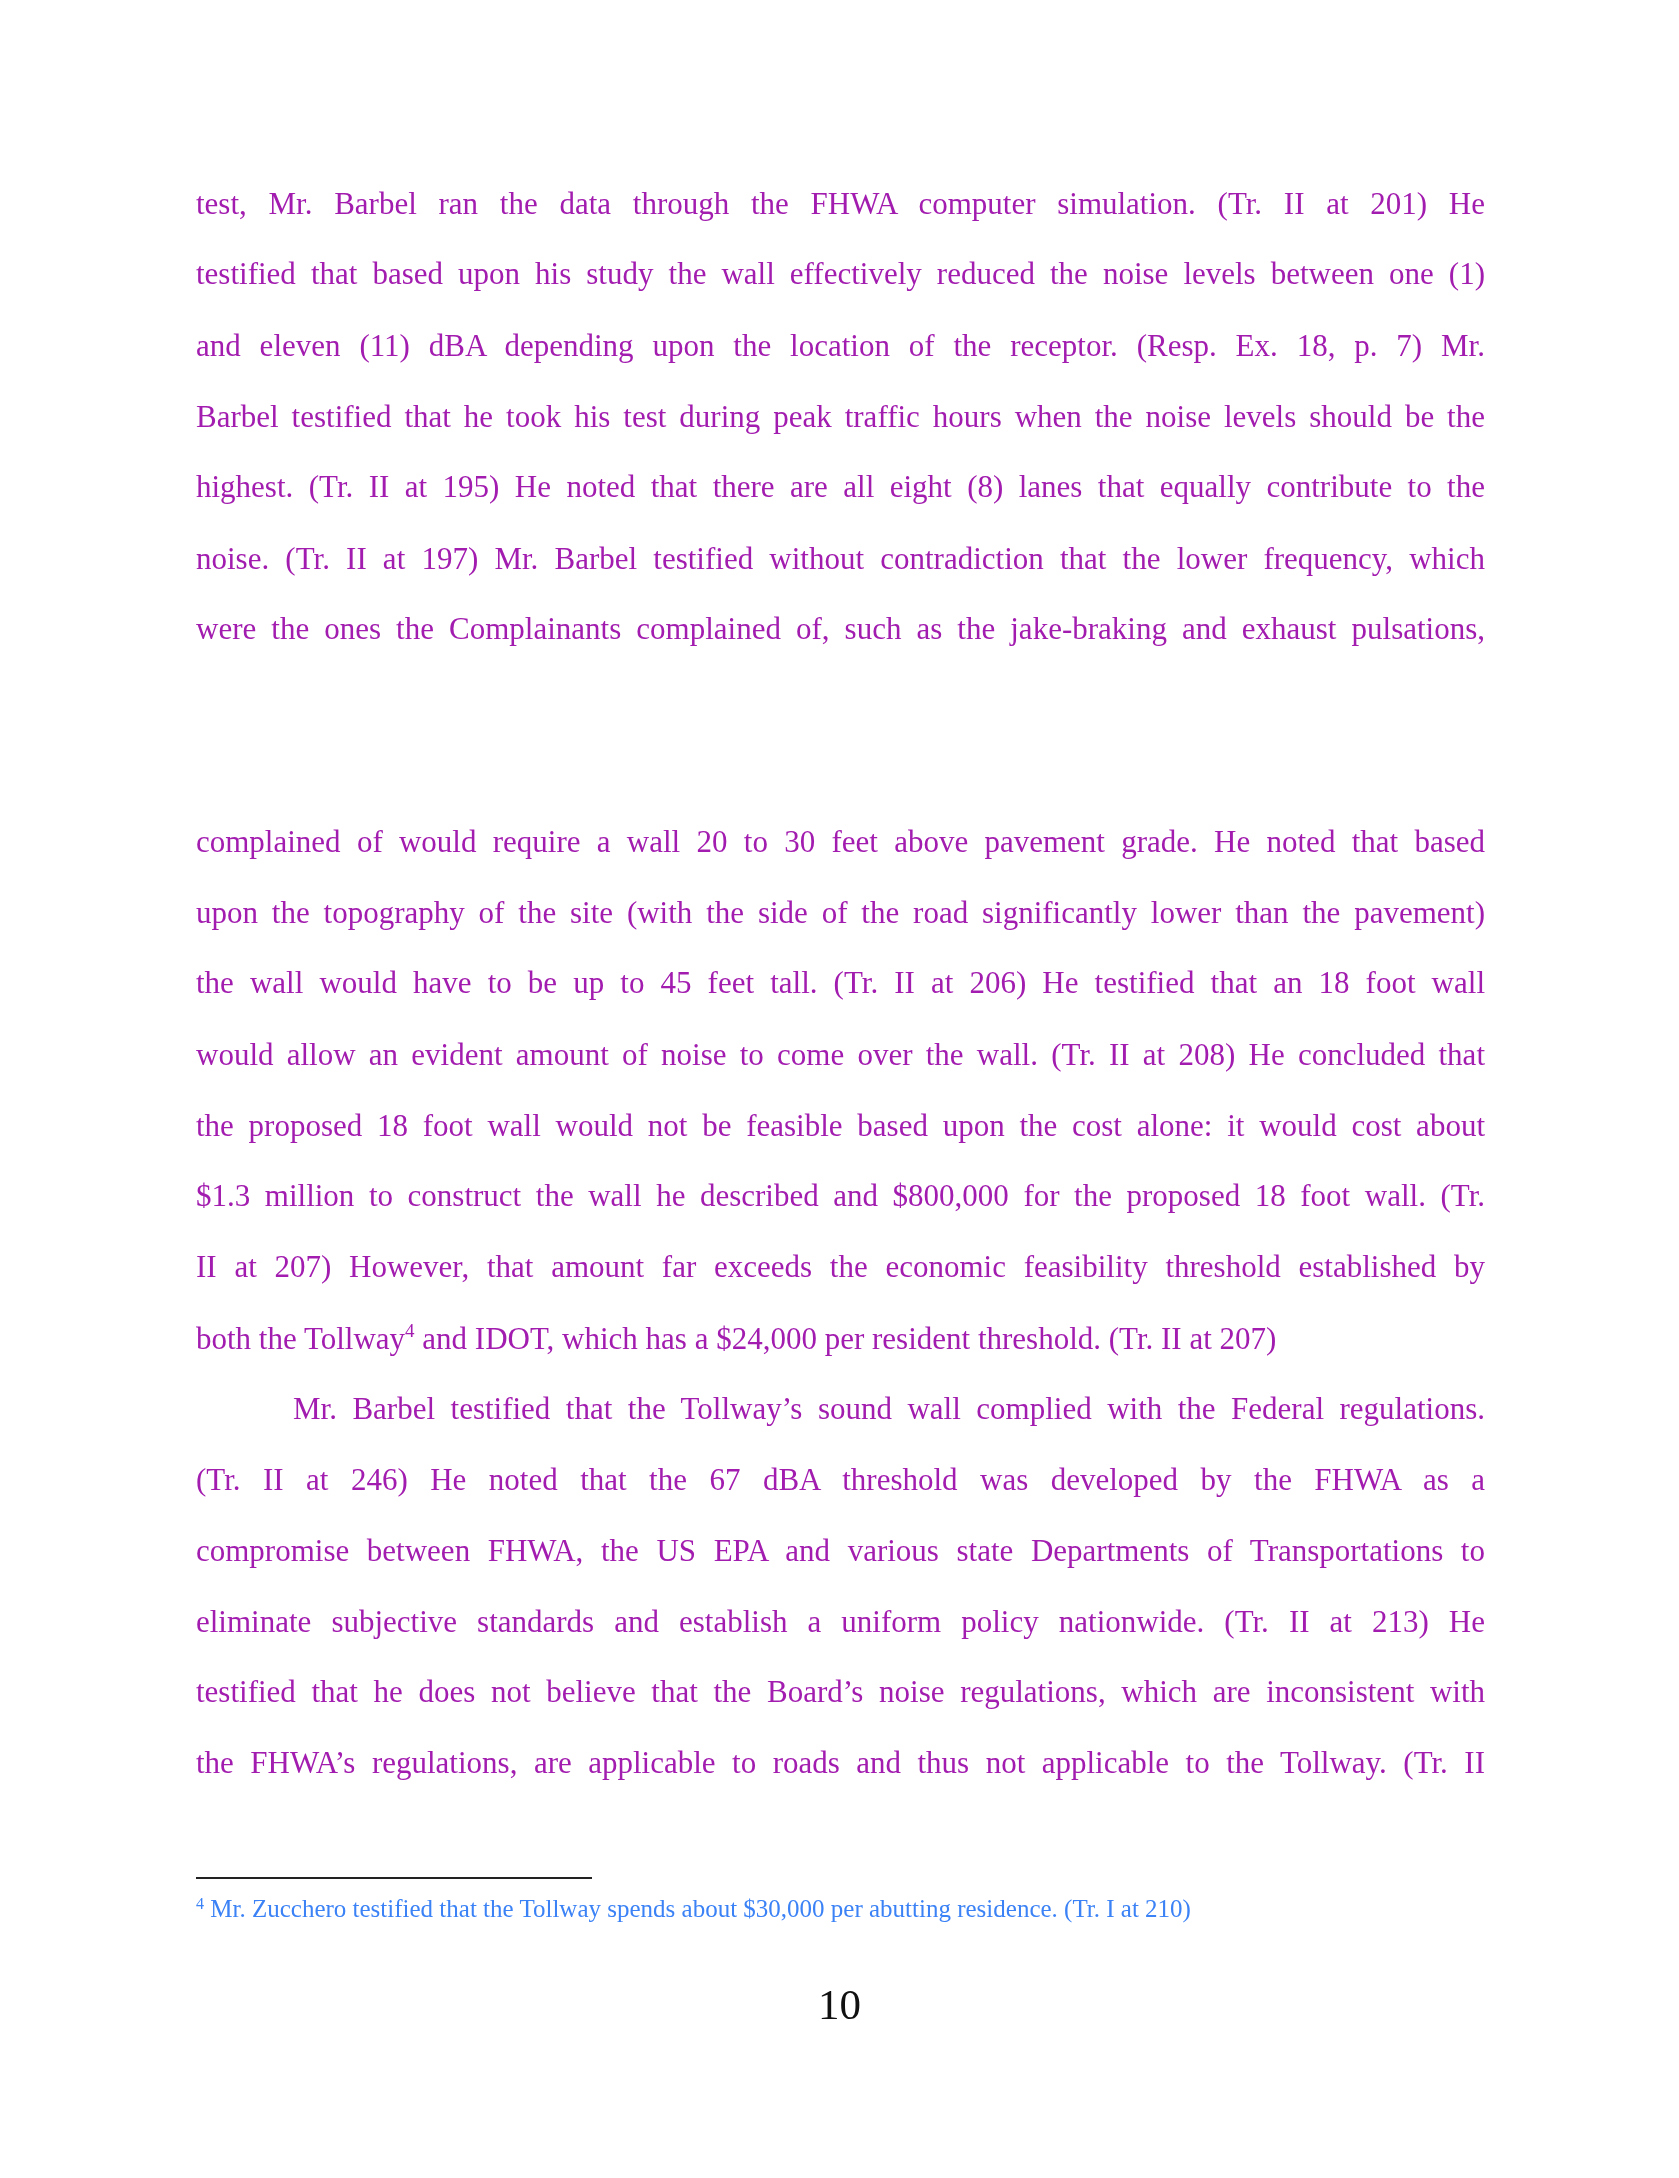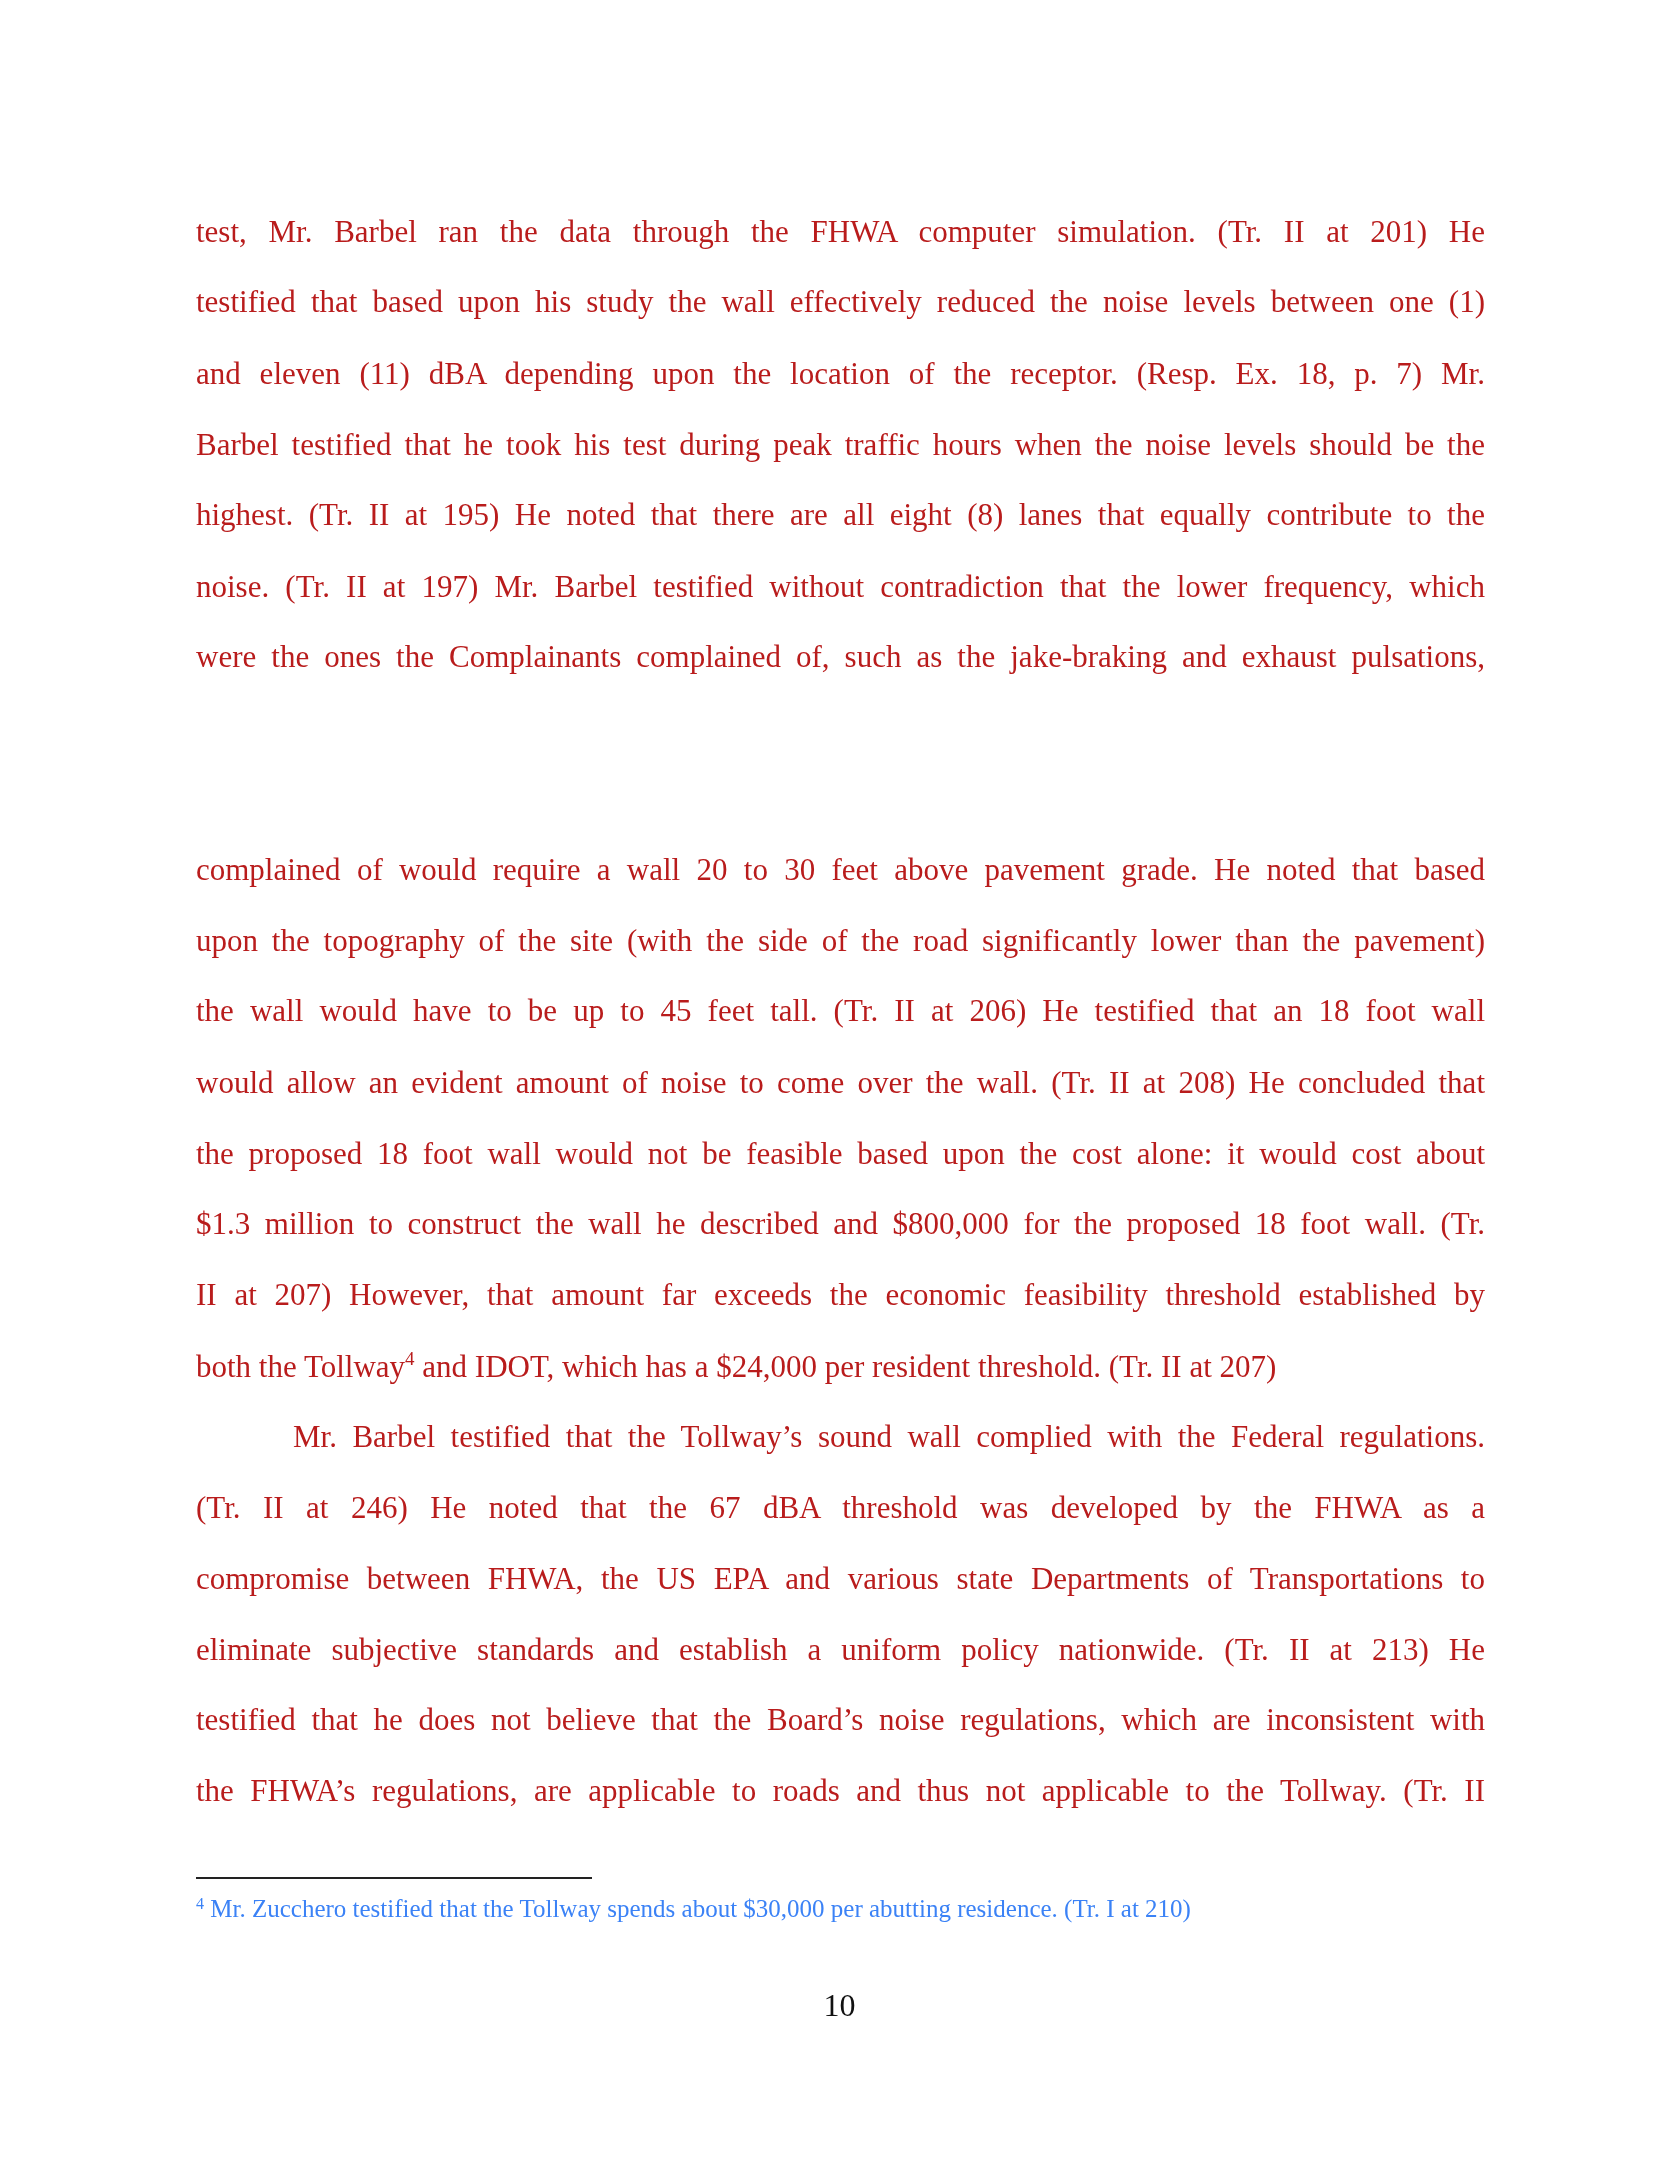--- a/index.html
+++ b/index.html
@@ -5,42 +5,41 @@
   html, body { margin: 0; padding: 0; background: #ffffff; }
   body { width: 1679px; height: 2178px; position: relative; overflow: hidden; }
   .page { position: absolute; left: 0; top: 0; width: 1679px; height: 2178px; background: #fff; }
   .line {
     position: absolute;
     left: 196px;
     width: 1289px;
     font-family: "Liberation Serif", serif;
     font-size: 31px;
     line-height: 40px;
-    color: #b91c1c;
+    color: #a21caf;
     white-space: nowrap;
     text-align: justify;
     text-align-last: justify;
-    margin-top: 28px;
   }
   .line.last { text-align-last: left; }
   .line.indent { left: 293px; width: 1192px; }
   sup.fn { font-size: 19px; vertical-align: 12px; line-height: 0; }
   .rule {
     position: absolute; left: 196px; top: 1877px; width: 396px; height: 0;
     border-top: 2px solid #222;
   }
   .footnote {
     position: absolute; left: 196px; top: 1893px; width: 1287px;
     font-family: "Liberation Serif", serif; font-size: 25px; line-height: 32px; color: #3b82f6;
     white-space: nowrap;
   }
   .footnote sup { font-size: 16px; vertical-align: 8px; line-height: 0; }
   .pagenum {
     position: absolute; left: 0; width: 1679px; top: 1985px; text-align: center;
-    font-family: "Liberation Serif", serif; font-size: 32px; line-height: 40px; color: #111;
+    font-family: "Liberation Serif", serif; font-size: 43px; line-height: 40px; color: #111;
   }
 </style>
 </head>
 <body>
 
 <div class="page">
 
   <div class="line" style="top:184px">test, Mr. Barbel ran the data through the FHWA computer simulation. (Tr. II at 201) He</div>
   <div class="line" style="top:254px">testified that based upon his study the wall effectively reduced the noise levels between one (1)</div>
   <div class="line" style="top:326px">and eleven (11) dBA depending upon the location of the receptor. (Resp. Ex. 18, p. 7) Mr.</div>

